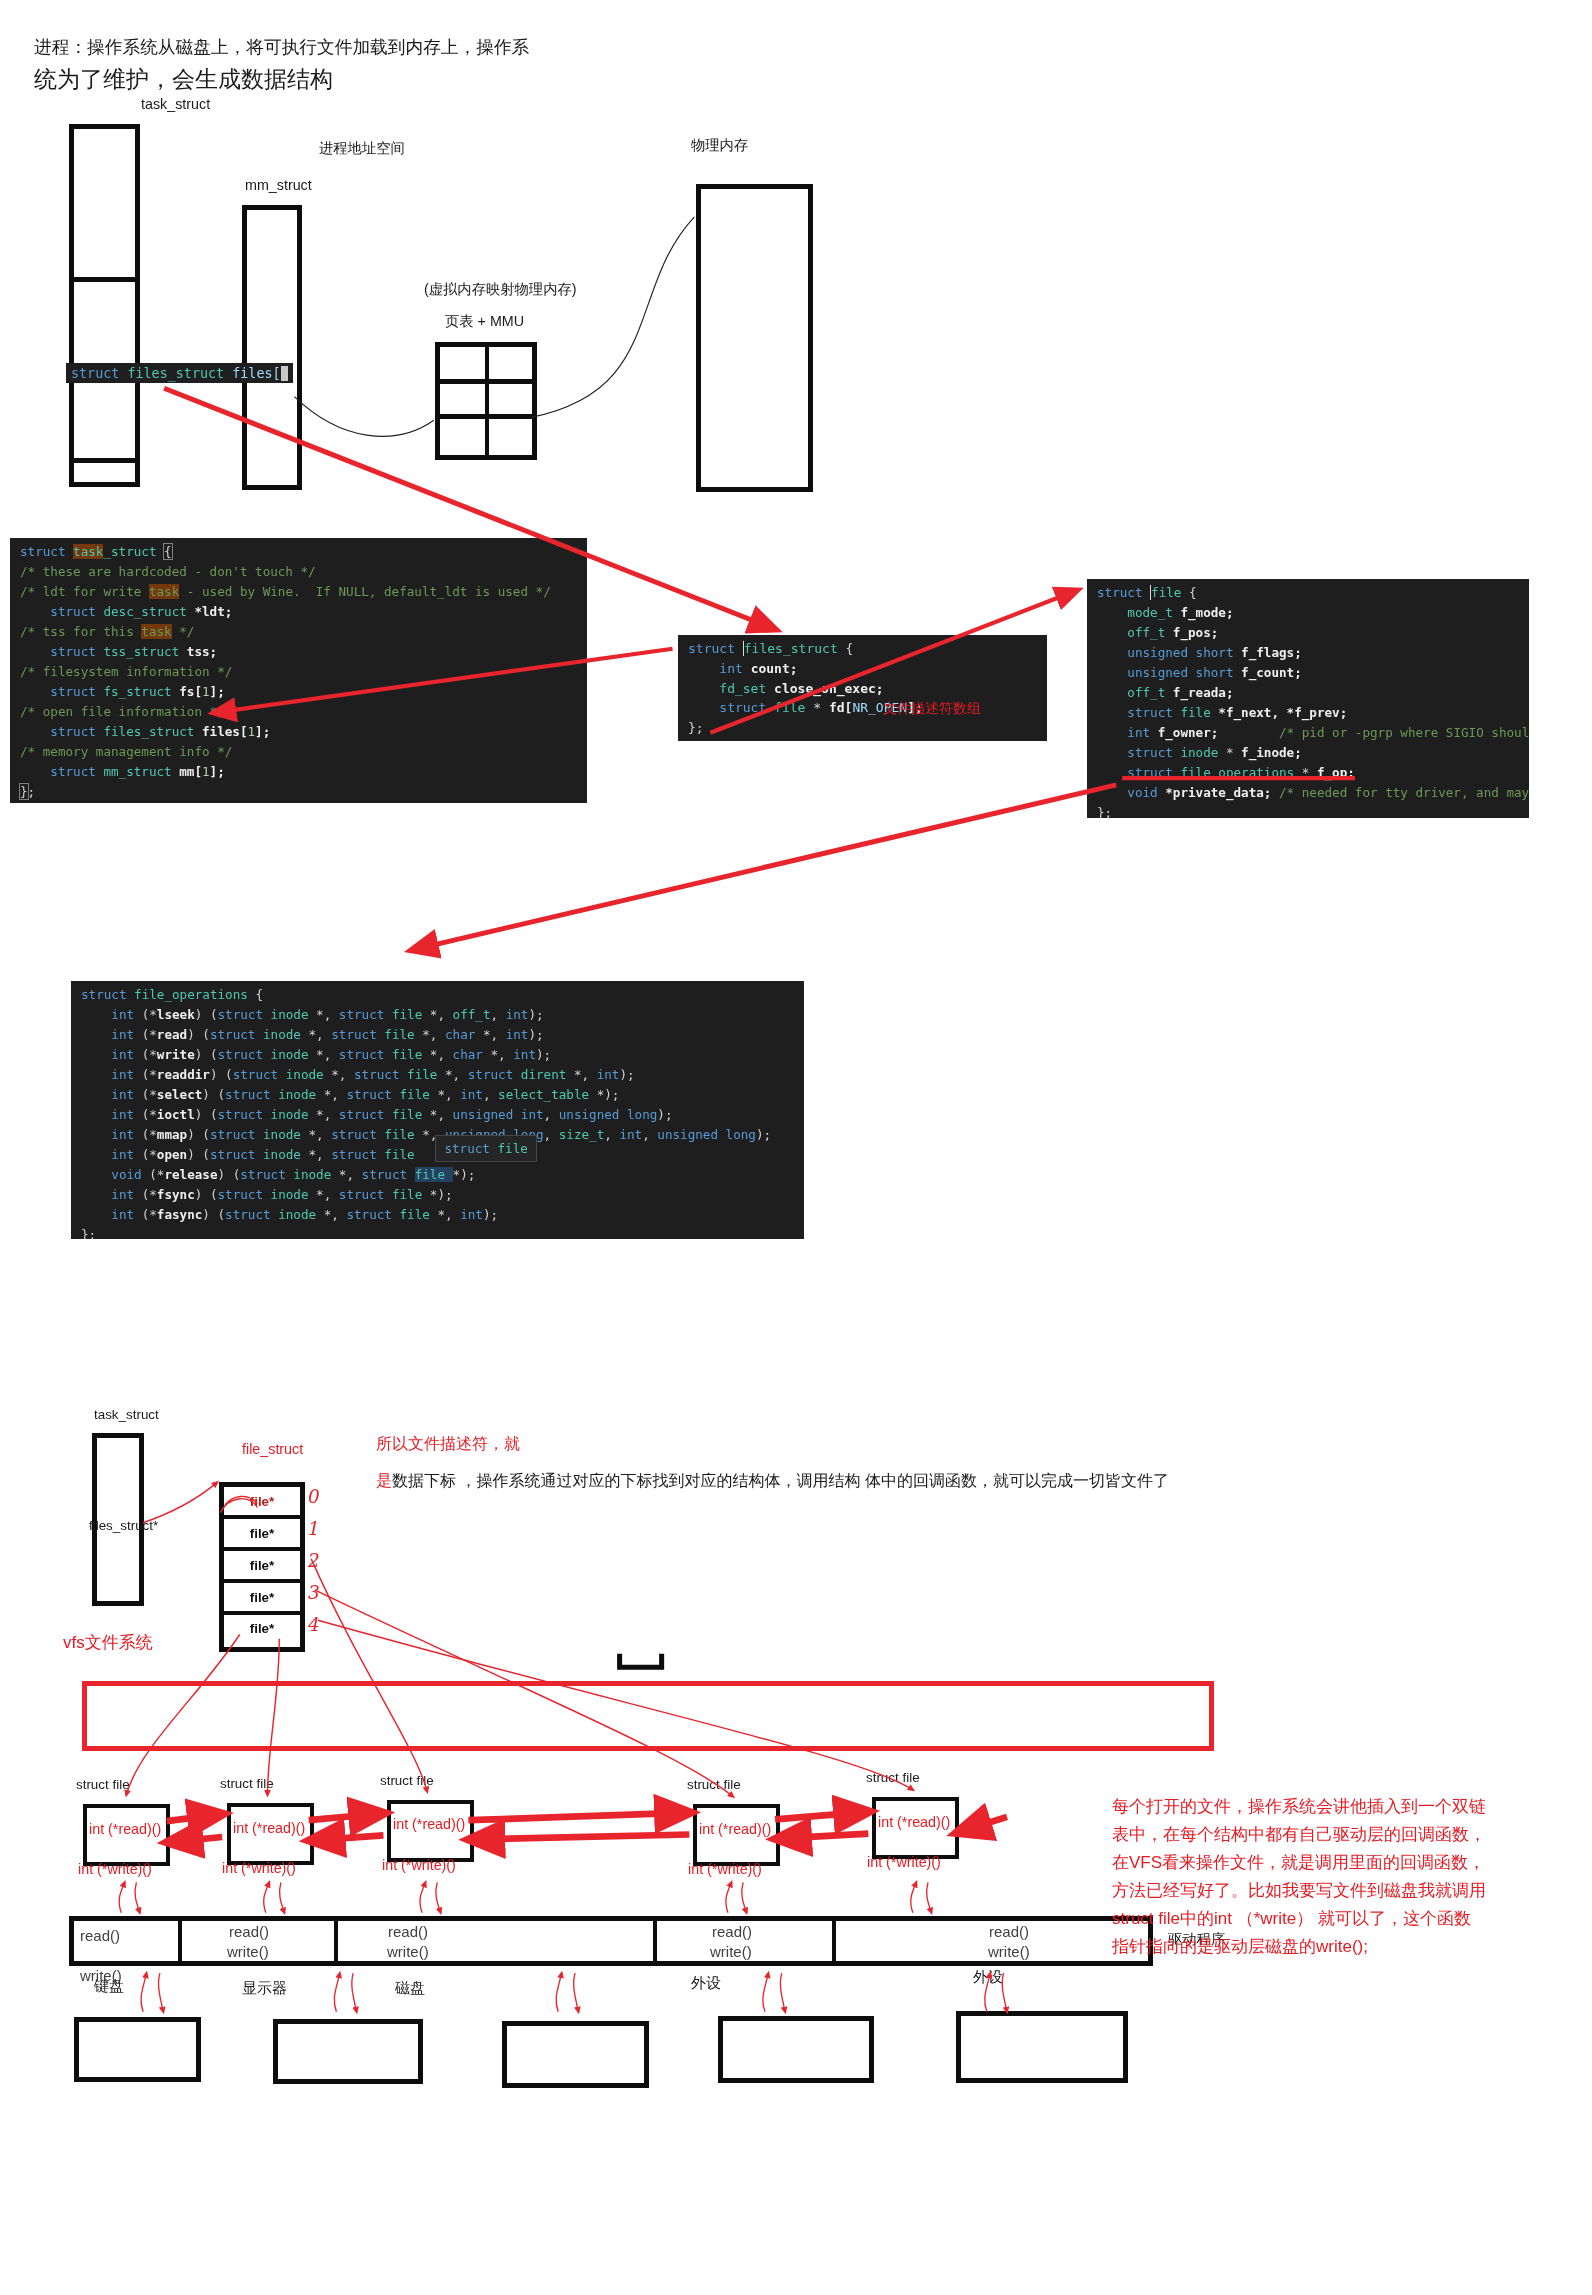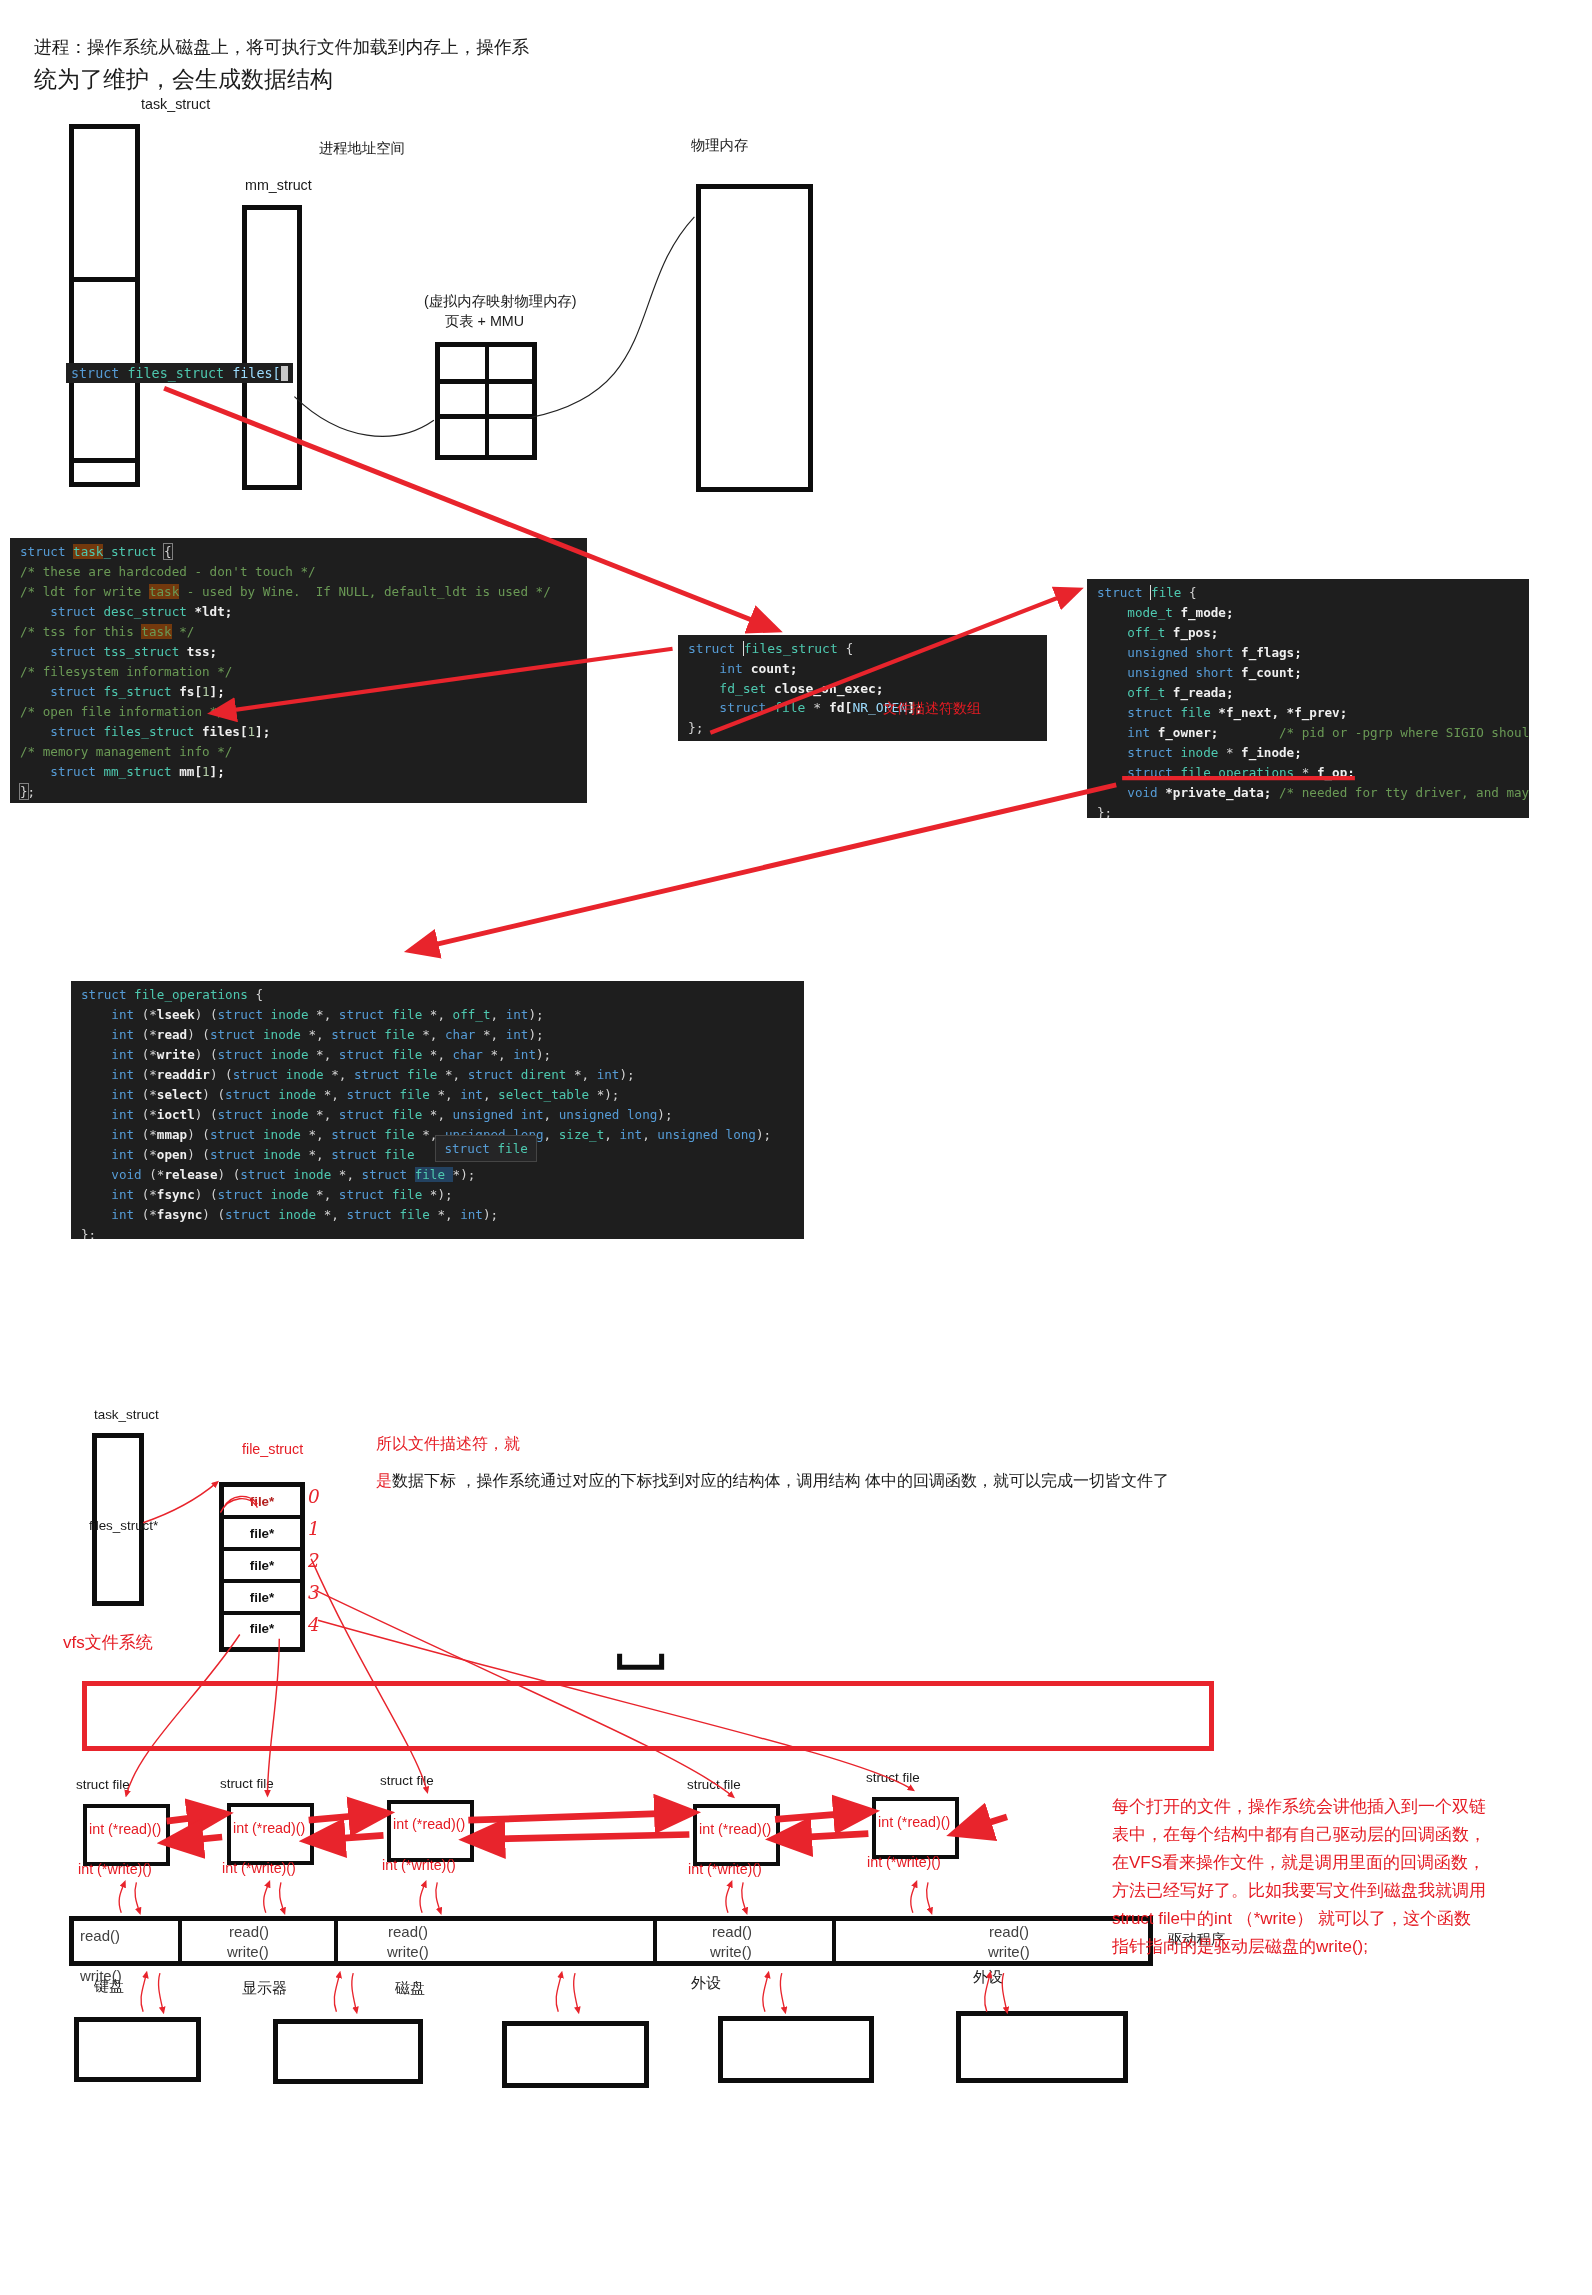--- a/index.html
+++ b/index.html
@@ -44,21 +44,21 @@
 
 <div id="canvas">
 
   <div class="abs lbl" style="left:34px;top:35px;font-size:17.7px;">进程：操作系统从磁盘上，将可执行文件加载到内存上，操作系</div>
   <div class="abs lbl" style="left:34px;top:64px;font-size:23px;">统为了维护，会生成数据结构</div>
 
   <div class="lbl" style="left:141px;top:96px;">task_struct</div>
   <div class="lbl" style="left:245px;top:177px;">mm_struct</div>
   <div class="lbl" style="left:319px;top:139px;">进程地址空间</div>
   <div class="lbl" style="left:691px;top:136px;">物理内存</div>
-  <div class="lbl" style="left:424px;top:280px;margin-top:12px;">(虚拟内存映射物理内存)</div>
+  <div class="lbl" style="left:424px;top:280px;">(虚拟内存映射物理内存)</div>
   <div class="lbl" style="left:445px;top:312px;">页表 + MMU</div>
 
   <div class="blk" style="left:69px;top:124px;width:61px;height:353px;">
     <div class="hdiv" style="top:148px;"></div>
     <div class="hdiv" style="top:329px;"></div>
   </div>
   <div class="blk" style="left:242px;top:205px;width:50px;height:275px;"></div>
   <div class="blk" style="left:696px;top:184px;width:107px;height:298px;"></div>
   <div class="blk" style="left:435px;top:342px;width:92px;height:108px;">
     <div class="vdiv" style="left:45px;"></div>

